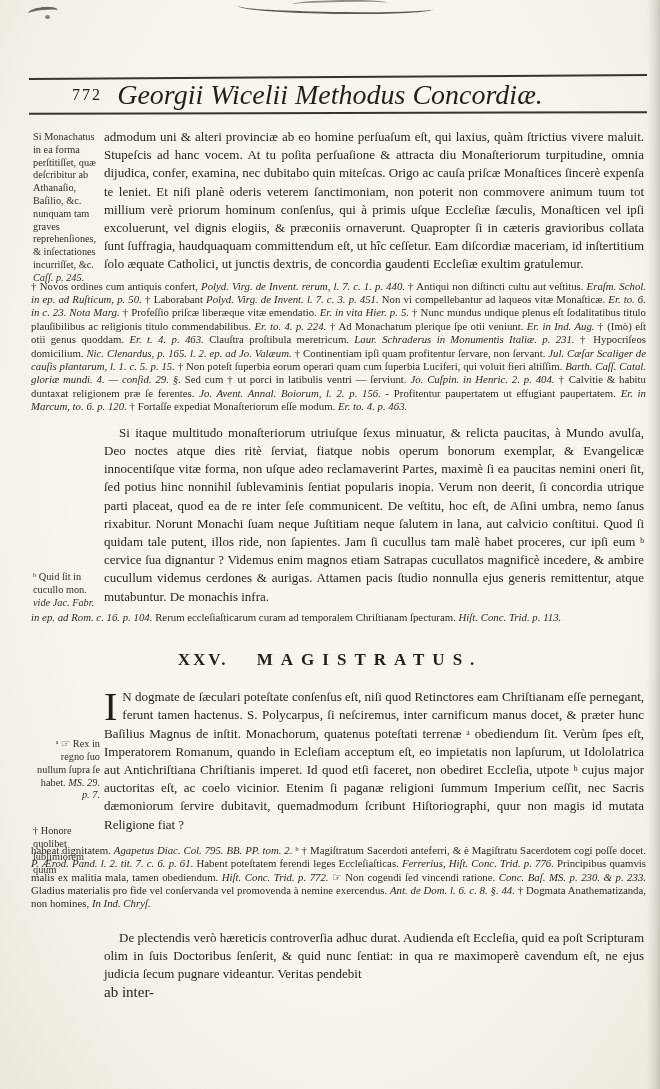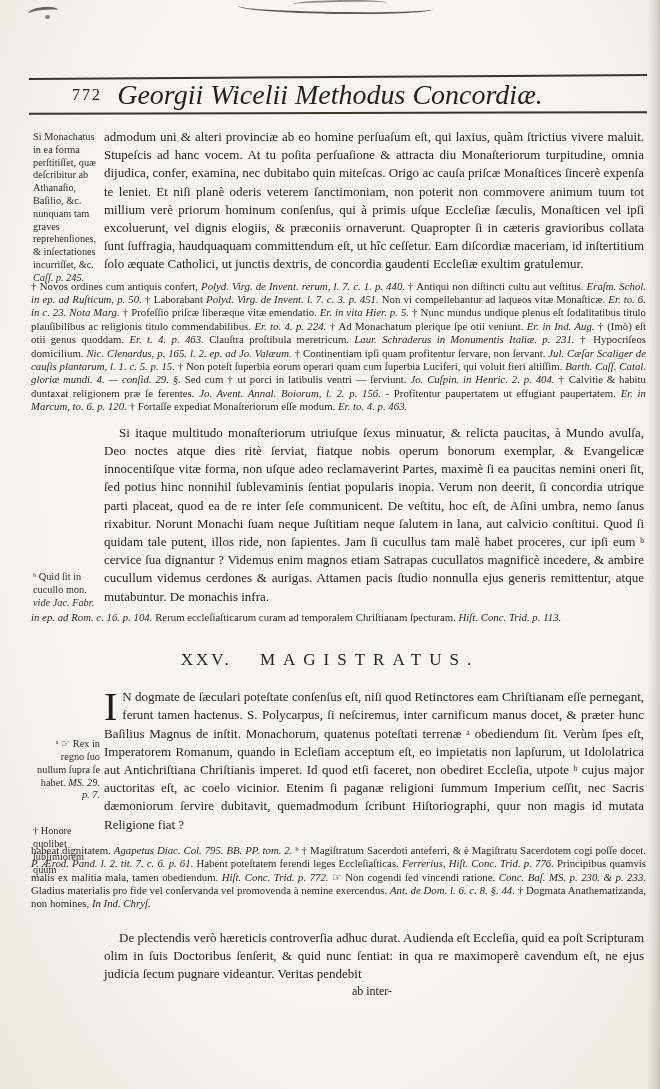--- a/index.html
+++ b/index.html
@@ -32,30 +32,30 @@
   .para{ font-size:13px; line-height:18.2px; text-align:justify; }
   .indent{ text-indent:15px; }
   .mnote{ position:absolute; left:33px; width:67px; font-size:10.3px; line-height:12.8px; color:#332d24; }
 
   .b1{ margin-top:14px; }
   .mnote-1{ top:3px; }
   .footnotes{ margin:6px 14px 0 31px; font-size:10.8px; line-height:13.4px; text-align:justify; color:#2e2921; }
   .b2{ margin-top:10px; }
   .mnote-2{ bottom:-4px; }
   .fn2{ text-align:left; margin-top:5px; }
-  .section-heading{ margin-top:26px; text-align:center; font-weight:normal; font-size:17px; color:#241f18; }
+  .section-heading{ margin-top:26px; text-align:center; font-weight:bold; font-size:17px; color:#241f18; }
   .ch-num{ letter-spacing:3px; margin-right:24px; }
   .ch-title{ letter-spacing:8px; }
   .b3{ margin-top:18px; }
   .mnote-3a{ top:50px;text-align:right; }
   .mnote-3b{ top:137px; }
   .dropcap{ float:left; font-size:40px; line-height:33px; padding:2px 5px 0 0; color:#221d16; }
   .fn3{ margin-top:10px; }
   .b4{ margin-top:18px; }
-  .catchword{ text-align:center; font-size:12px; padding-right:4px; margin-top:1px; }
+  .catchword{ text-align:left; font-size:15px; padding-right:4px; margin-top:1px; }
   .it{ font-style:italic; }
 </style>
 </head>
 <body>
 
 <div class="page">
   <div class="artifact a1"></div>
   <div class="artifact a2"></div>
   <div class="artifact a3"></div>
   <div class="artifact a4"></div>

